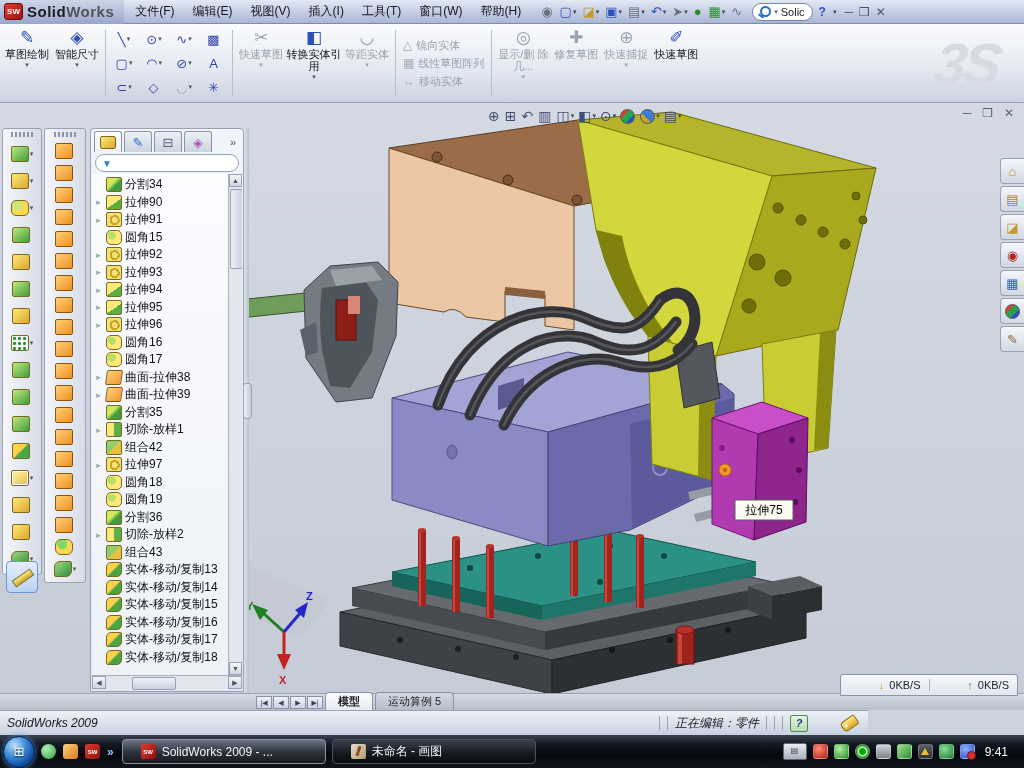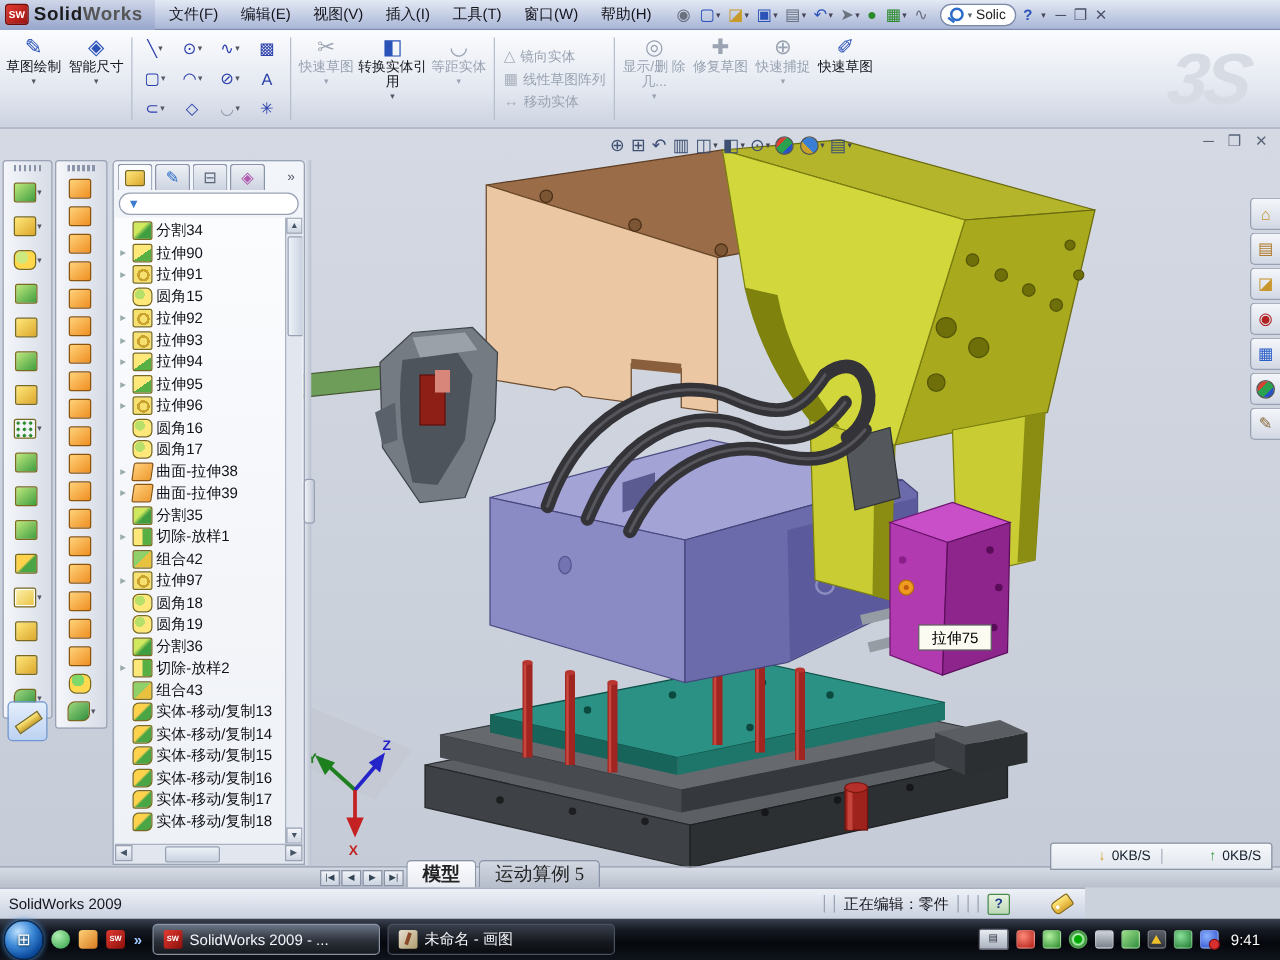--- a/index.html
+++ b/index.html
@@ -146,34 +146,34 @@
     border:1px solid #98a2b4;border-right:none;border-radius:4px 0 0 4px;
     display:flex;align-items:center;justify-content:center;}
   .tpbtn .tg{font-size:13px;}
   .tp-gold{color:#c8962a;} .tp-amber{color:#b07a2a;} .tp-red{color:#b22222;} .tp-blue{color:#2b5fc8;} .tp-tan{color:#8a6a3a;}
   
   .bottomstrip{position:absolute;left:0;bottom:0;width:1024px;height:16px;z-index:4;
     background:linear-gradient(#d6dbe4,#b9c0cc);border-top:1px solid #98a2b4;display:flex;align-items:flex-end;}
   .navbtns{display:flex;gap:1px;margin-left:256px;margin-bottom:1px;}
   .navb{width:16px;height:13px;background:linear-gradient(#f0f3f8,#ccd3df);border:1px solid #8a94a8;
     font-size:7px;text-align:center;line-height:12px;color:#345;box-sizing:border-box;}
-  .dtab{padding:1px 12px 1px;font-size:15px;color:#222;background:linear-gradient(#d2d8e2,#b6bdca);
-    border:1px solid #8a94a8;border-bottom:none;border-radius:4px 4px 0 0;margin-left:2px;font-family:Liberation Serif, serif;}
+  .dtab{padding:1px 12px 1px;font-size:11px;color:#222;background:linear-gradient(#d2d8e2,#b6bdca);
+    border:1px solid #8a94a8;border-bottom:none;border-radius:4px 4px 0 0;margin-left:2px;}
   .dtab.active{background:linear-gradient(#fbfcfe,#e8ebf2);font-weight:bold;}
   
   .netspeed{position:absolute;right:6px;bottom:14px;z-index:5;width:176px;height:20px;
     background:linear-gradient(#f6f8fb,#e2e7ee);border:1px solid #8a95a5;border-radius:3px 3px 0 0;
     display:flex;align-items:center;font-size:11px;color:#15202c;}
   .nscell{flex:1;display:flex;align-items:center;justify-content:flex-end;gap:5px;padding:0 8px;}
   .nscell.first{border-right:1px solid #aab2be;}
   .ns-down{color:#d69a1e;font-weight:bold;} .ns-up{color:#2a9a3a;font-weight:bold;}
   
   .statusbar{position:absolute;left:0;top:710px;width:868px;height:25px;
     background:linear-gradient(#eef1f7,#c9d1e0);border-top:1px solid #98a2b4;box-sizing:border-box;
-    display:flex;align-items:center;}
+    display:flex;align-items:center;font-style:italic;}
   .sb-left{padding-left:7px;color:#15151d;}
   .sb-right{margin-left:auto;display:flex;align-items:center;gap:7px;padding-right:10px;}
   .sbsep{width:1px;height:14px;background:#9aa4b4;}
   .sb-edit{color:#15151d;text-align:center;}
   .sb-help{width:16px;height:15px;background:linear-gradient(#e8f4e4,#bcd8b4);border:1px solid #4a8a4a;
     color:#1a3a8a;font-weight:bold;font-size:11px;text-align:center;line-height:14px;border-radius:2px;}
   .sb-tag{width:15px;height:9px;background:linear-gradient(#ffe87a,#dca72d);border:1px solid #8a6a10;
     border-radius:4px 2px 2px 4px;transform:rotate(-35deg);margin-left:26px;position:relative;}
   .sb-tag::after{content:"";position:absolute;left:2px;top:2.5px;width:3px;height:3px;border-radius:50%;background:#fff;}
   
@@ -184,21 +184,21 @@
     border:1px solid #0a2a50;box-shadow:0 0 5px #4a90d8;}
   .orb span{position:absolute;left:0;top:0;right:0;bottom:0;display:flex;align-items:center;justify-content:center;
     color:#fff;font-size:13px;text-shadow:0 1px 2px #023;}
   .quick{display:flex;align-items:center;gap:7px;margin-right:8px;}
   .qlicon{width:15px;height:15px;border-radius:3px;}
   .ql-green{background:radial-gradient(circle at 35% 30%,#aef0b2,#2f9e42);border-radius:50%;}
   .ql-orange{background:linear-gradient(135deg,#ffd27a,#d87a1e);}
   .ql-sw{background:linear-gradient(135deg,#e23a30,#8c100c);color:#fff;font-size:6px;font-weight:bold;
     display:flex;align-items:center;justify-content:center;}
   .ql-chev{color:#9ecbff;font-size:12px;font-weight:bold;}
-  .twin{display:flex;align-items:center;gap:6px;width:182px;height:25px;margin-right:6px;padding:0 8px;
+  .twin{display:flex;align-items:center;gap:6px;width:204px;height:25px;margin-right:6px;padding:0 18px;
     box-sizing:border-box;border-radius:4px;border:1px solid #4a5260;color:#f2f4f8;font-size:12px;
     background:linear-gradient(#39404c,#15181e 60%,#0a0c10);overflow:hidden;white-space:nowrap;}
   .twin.active{background:linear-gradient(#6a7484,#2c313a 55%,#171a20);border-color:#8a94a4;}
   .twicon{width:15px;height:15px;flex:none;border-radius:2px;}
   .ic-sw{background:linear-gradient(135deg,#e23a30,#8c100c);color:#fff;font-size:6px;font-weight:bold;
     display:flex;align-items:center;justify-content:center;}
   .ic-paint{background:linear-gradient(135deg,#e8e2d2,#b09a6a);position:relative;}
   .ic-paint::after{content:"";position:absolute;left:6px;top:2px;width:3px;height:10px;background:#8a4a2a;transform:rotate(18deg);}
   .twtitle{overflow:hidden;text-overflow:ellipsis;}
   .tray{margin-left:auto;display:flex;align-items:center;gap:6px;padding-right:8px;}

